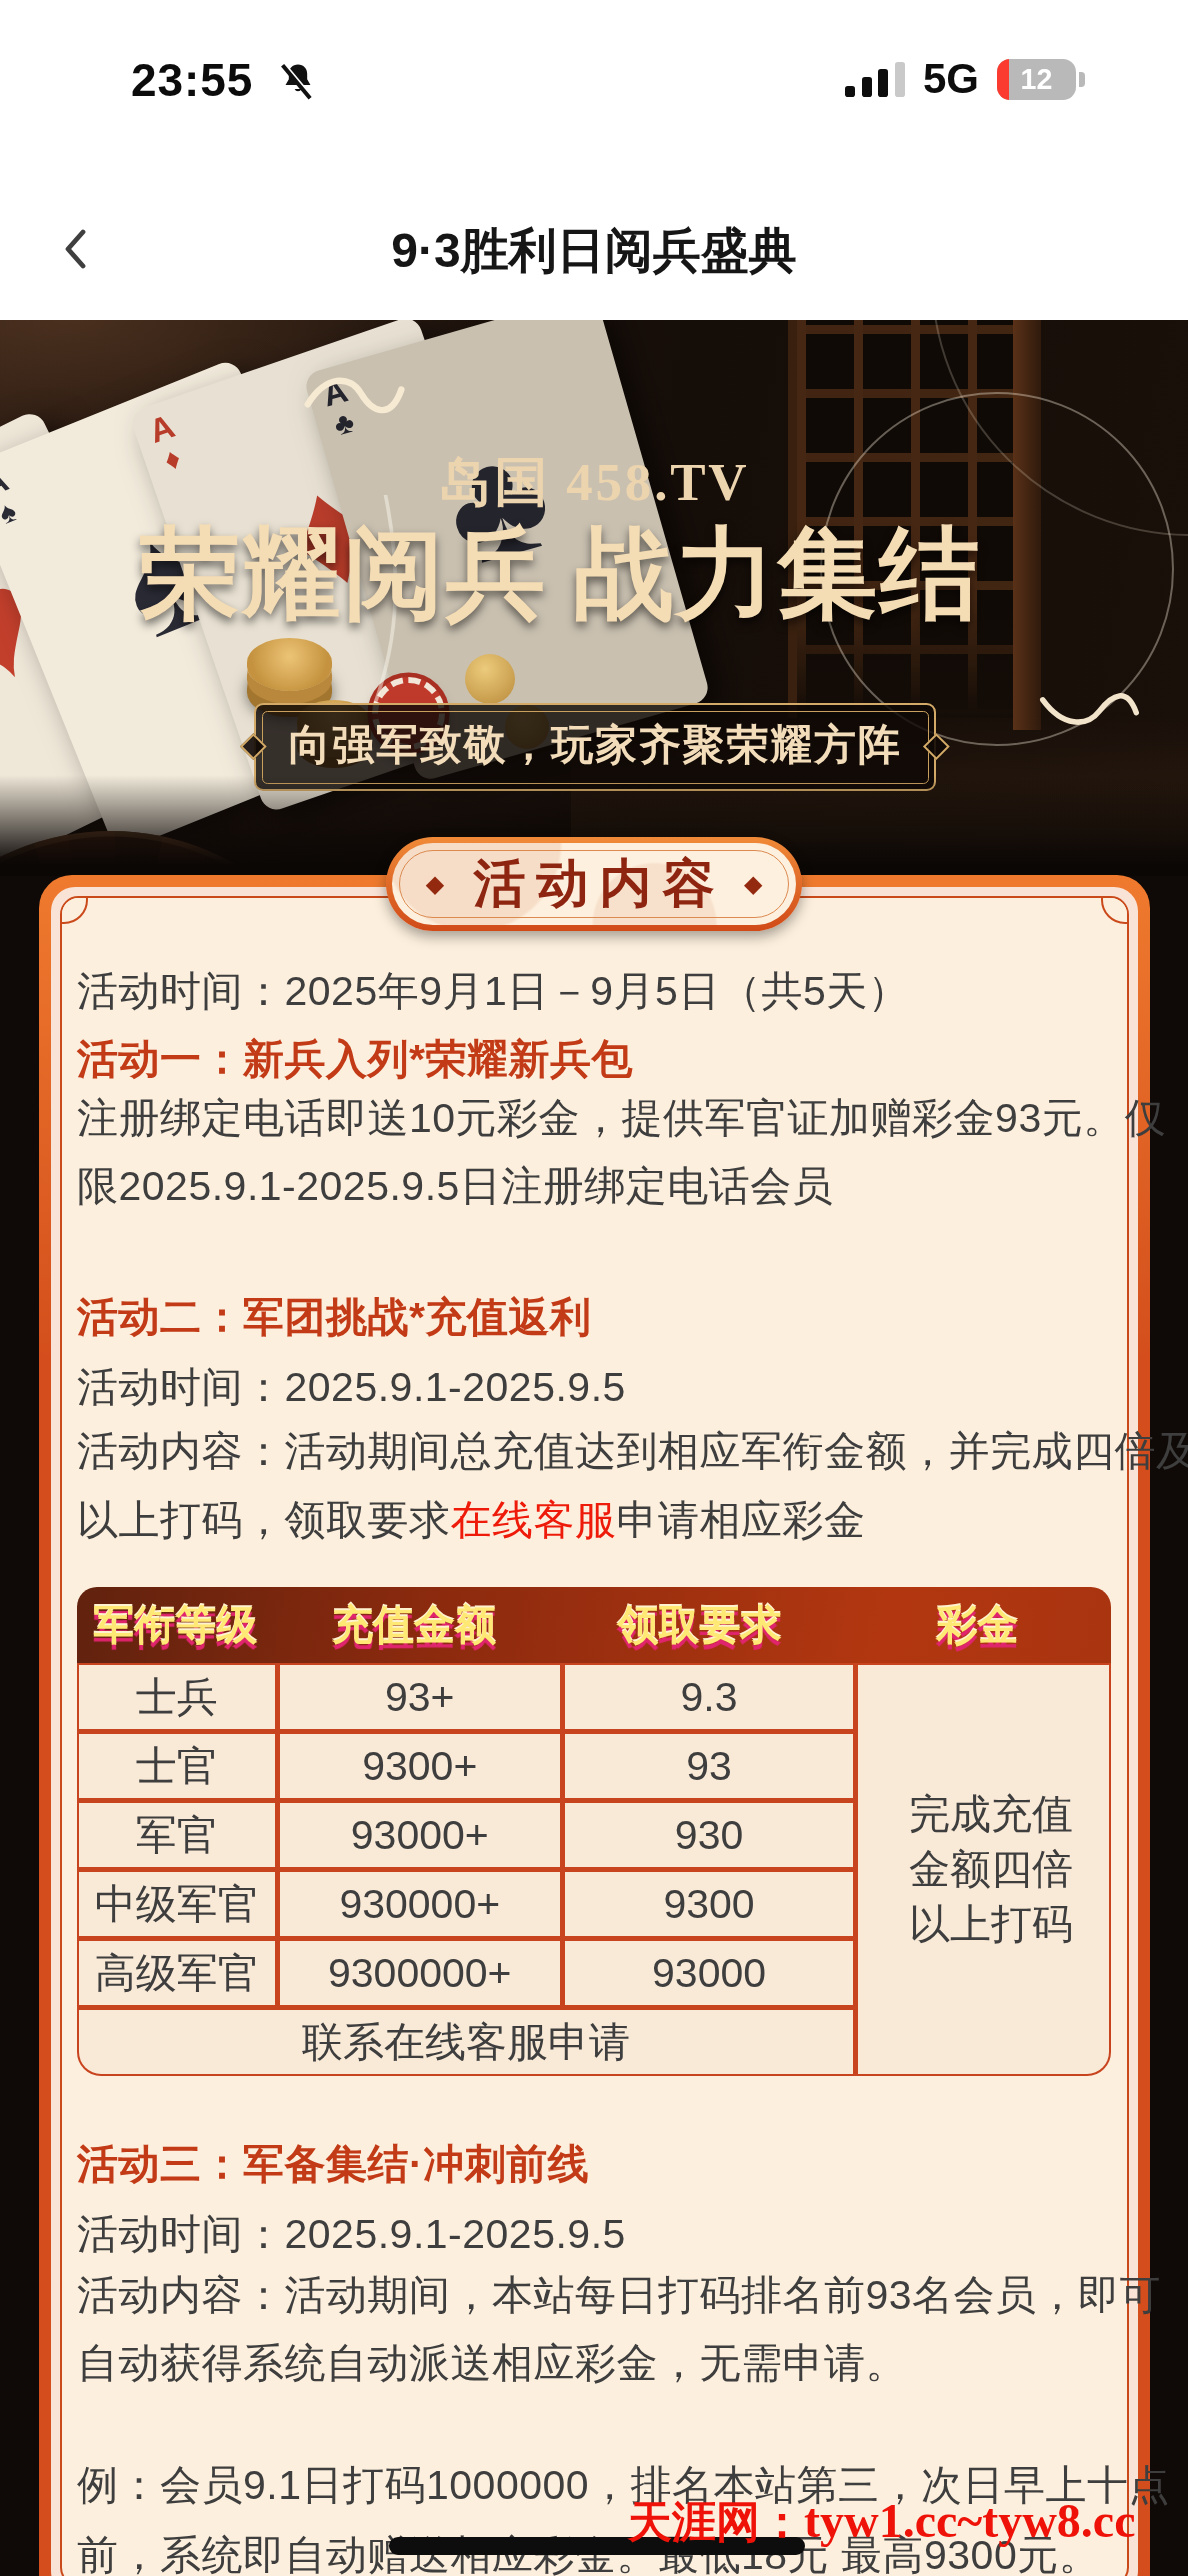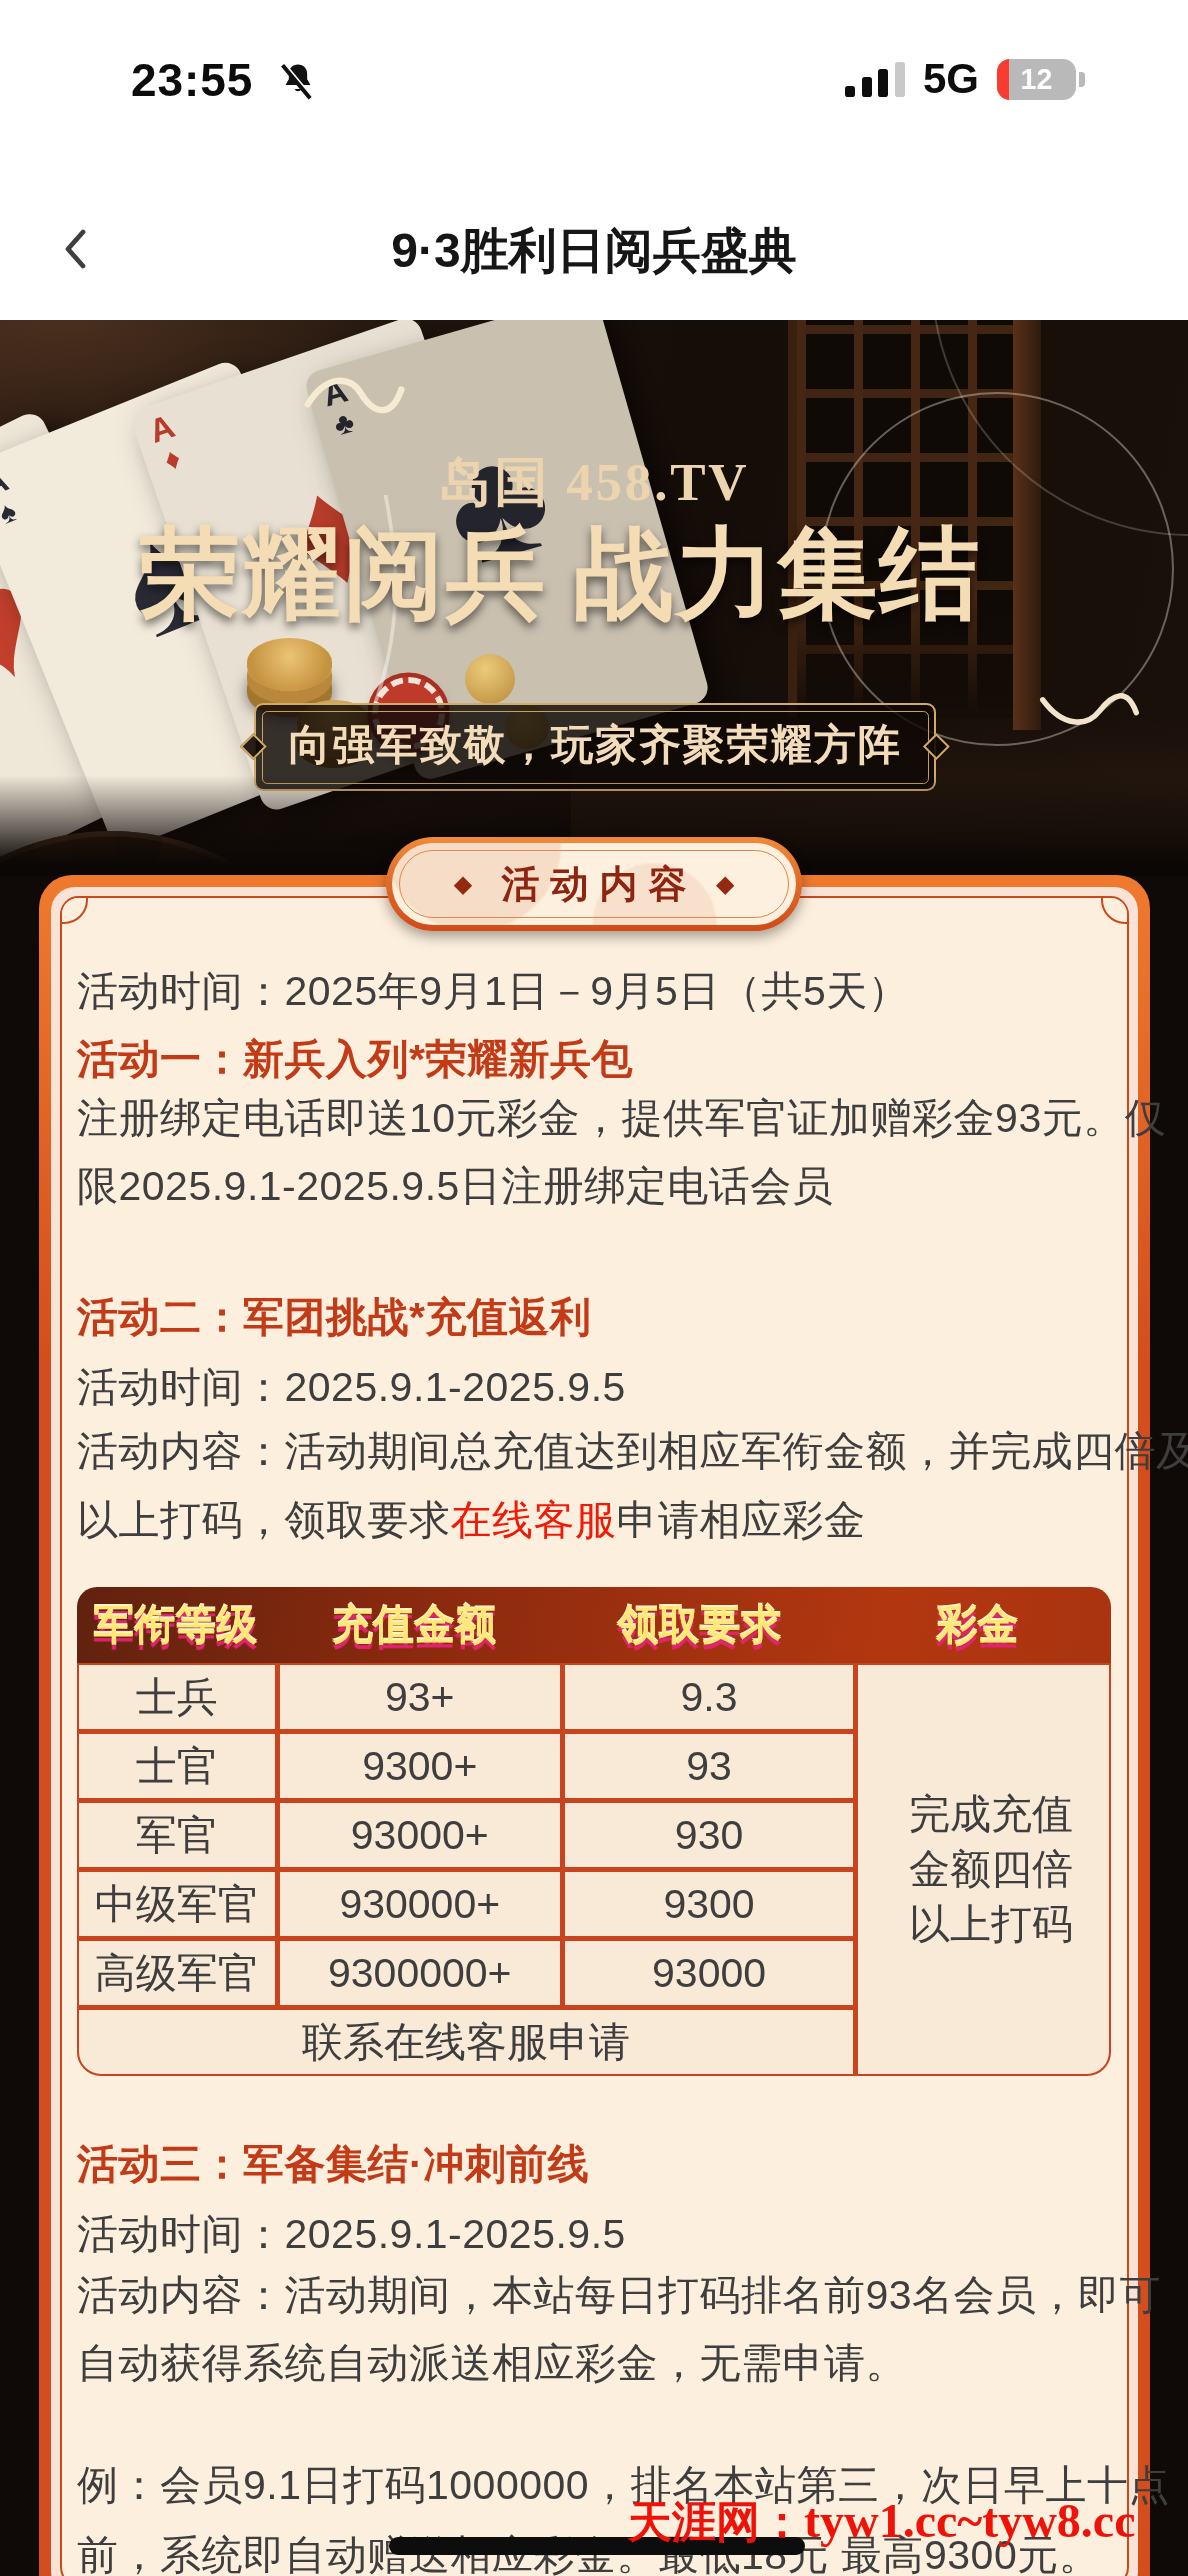--- a/index.html
+++ b/index.html
@@ -87,21 +87,21 @@
   
   .badge{position:absolute;left:50%;top:837px;transform:translateX(-50%);width:416px;height:94px;z-index:30;
     background:linear-gradient(180deg,#f08a38,#d04a18);border-radius:55px;padding:0;box-shadow:0 5.5px 13px rgba(0,0,0,.35);}
   .badge-in{position:absolute;left:6.4px;top:6.4px;right:6.4px;bottom:6.4px;border-radius:50px;background:#fdf0de;
     background-image:radial-gradient(circle at 20% 0%,rgba(226,164,130,.25) 0 26%,transparent 27%),
                      radial-gradient(circle at 65% 100%,rgba(226,164,130,.2) 0 22%,transparent 23%);}
   .badge-in:before{content:"";position:absolute;left:6.4px;top:6.4px;right:6.4px;bottom:6.4px;
     border:1.8px solid #dc8a50;border-radius:42px;}
   .badge-row{position:absolute;left:0;top:0;width:100%;height:100%;display:flex;align-items:center;justify-content:center;gap:18.4px;}
   .badge-dia{font-size:24px;color:#93290f;}
-  .badge-label{font-family:Liberation Mono, monospace;font-weight:800;font-size:38px;color:#8e2510;letter-spacing:11px;text-indent:11px;}
+  .badge-label{font-family:Liberation Mono, monospace;font-weight:800;font-size:52px;color:#8e2510;letter-spacing:11px;text-indent:11px;}
   
   .panel{position:absolute;left:39px;top:875px;width:1111px;height:1732px;z-index:20;
     background:linear-gradient(180deg,#ef7a2e,#d34e1c 28%);border-radius:33px;box-sizing:border-box;padding:12px;}
   .panel-mid{width:100%;height:100%;background:#f9e3d6;border-radius:24px;box-sizing:border-box;padding:9.2px;}
   .panel-line{position:relative;width:100%;height:100%;background:#fcefdd;border:2.8px solid #cb4a1b;
     border-radius:18.4px;box-sizing:border-box;overflow:hidden;}
   .notch{position:absolute;width:44px;height:44px;border:2.8px solid #cb4a1b;border-radius:50%;background:#fcefdd;}
   .notch-tl{left:-22px;top:-22px;} .notch-tr{right:-22px;top:-22px;}
   
   .line{position:absolute;left:77px;font-size:41px;color:#3e3e3e;white-space:nowrap;z-index:25;letter-spacing:0.5px;}

